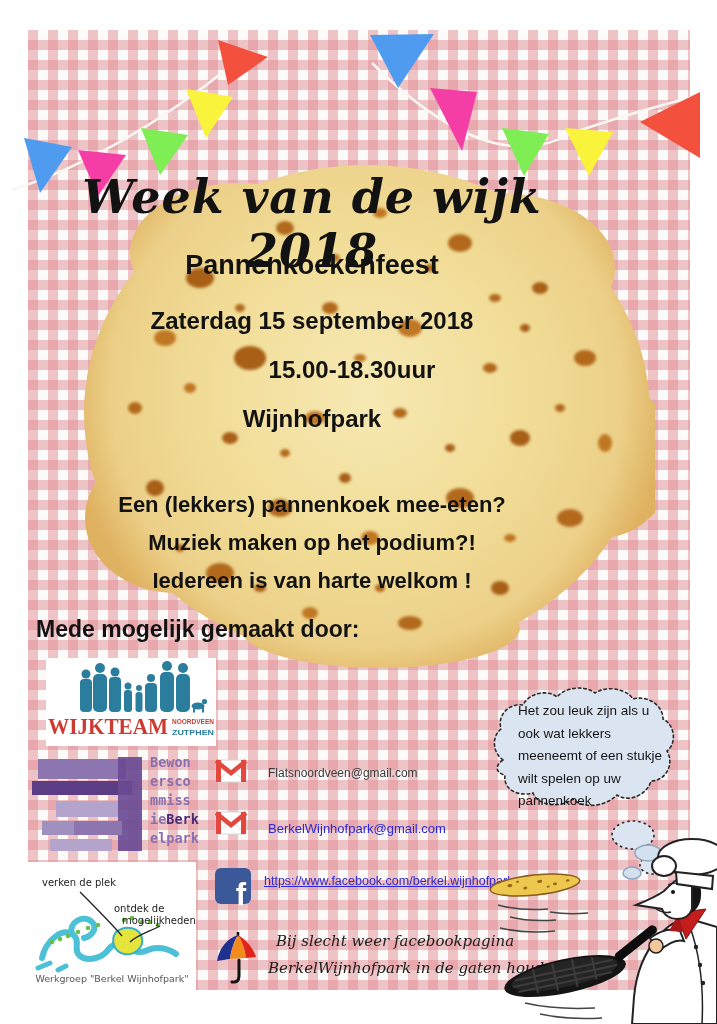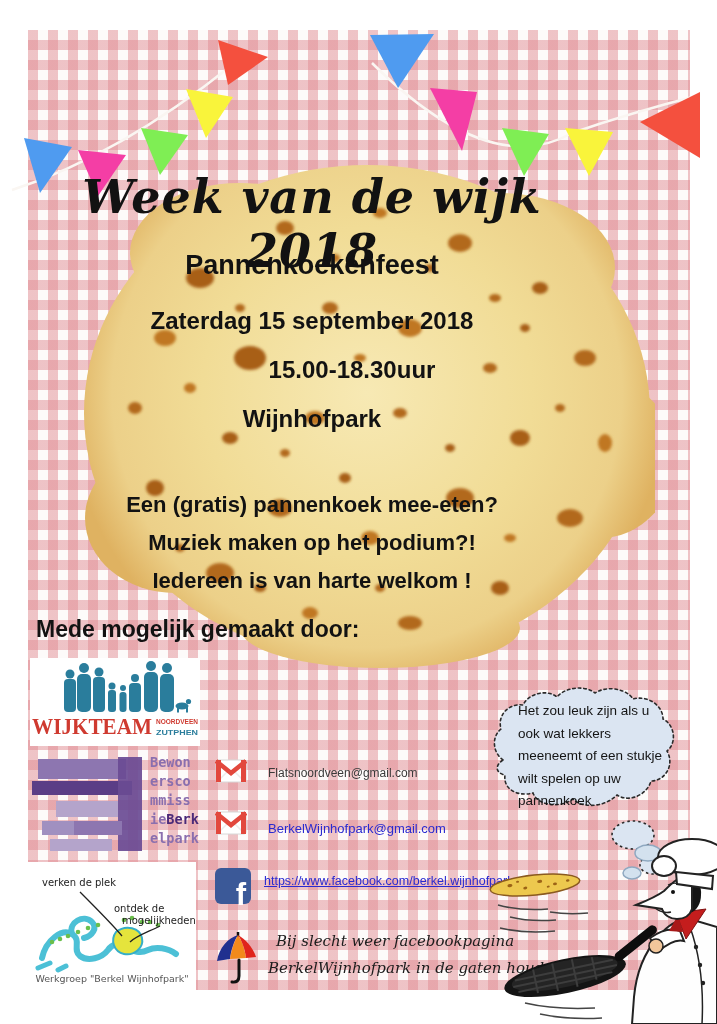--- a/index.html
+++ b/index.html
@@ -13,21 +13,21 @@
   .abs{position:absolute;}
   .ctr{left:37px;width:550px;text-align:center;}
   .title{top:170px;font-family:"DejaVu Serif",serif;font-style:italic;font-weight:bold;
          font-size:46px;color:var(--title-black);letter-spacing:1px;}
   .sub{top:250px;font-size:27px;font-weight:bold;color:var(--title-black);}
   .line1{top:307px;font-size:24px;font-weight:bold;color:var(--title-black);}
   .line2{top:356px;font-size:24px;font-weight:bold;color:var(--title-black);padding-left:40px;}
   .line3{top:405px;font-size:24px;font-weight:bold;color:var(--title-black);}
   .invite{top:486px;font-size:22px;font-weight:bold;color:var(--title-black);line-height:38px;}
   .sponsor-head{left:36px;top:616px;font-size:23px;font-weight:bold;color:var(--title-black);}
-  .wijkteam-box{left:30px;top:658px;width:170px;height:88px;background:#e5e5e5;}
+  .wijkteam-box{left:46px;top:658px;width:170px;height:88px;background:#e5e5e5;}
   .bew-box{left:30px;top:753px;width:215px;height:102px;}
   .bew-text{position:absolute;left:120px;top:0px;font-family:"DejaVu Sans Mono",monospace;
             font-size:13.5px;font-weight:bold;line-height:19px;color:var(--purple-mid);}
   .bew-bold{color:var(--purple-dark);}
   .map-box{left:28px;top:862px;width:168px;height:128px;background:#fff;}
   .email-text{font-size:12px;color:var(--email-dark);}
   .email-link{font-size:13px;color:var(--link-blue);}
   .fb-link{font-size:12.5px;color:var(--link-blue);text-decoration:underline;}
   .fb-badge{left:215px;top:868px;width:36px;height:36px;background:var(--facebook-blue);
             border-radius:6px;}
@@ -125,21 +125,21 @@
       <polygon points="700,67 700,133 640,97" fill="#f4503e"></polygon>
     </g>
   </svg>
 
   <div class="abs ctr title">Week van de wijk 2018</div>
   <div class="abs ctr sub">Pannenkoekenfeest</div>
   <div class="abs ctr line1">Zaterdag 15 september 2018</div>
   <div class="abs ctr line2">15.00-18.30uur</div>
   <div class="abs ctr line3">Wijnhofpark</div>
   <div class="abs ctr invite">
-    <div>Een (gratis) pannenkoek mee-eten?</div>
+    <div>Een (lekkers) pannenkoek mee-eten?</div>
     <div>Muziek maken op het podium?!</div>
     <div>Iedereen is van harte welkom !</div>
   </div>
   <div class="abs sponsor-head">Mede mogelijk gemaakt door:</div>
 
   <div class="abs wijkteam-box">
     <svg width="170" height="88" viewBox="0 0 170 88">
       <rect x="0" y="0" width="170" height="88" fill="#ffffff"></rect>
       <g fill="#2a7d9c">
         <circle cx="40" cy="16" r="4.5"></circle>

